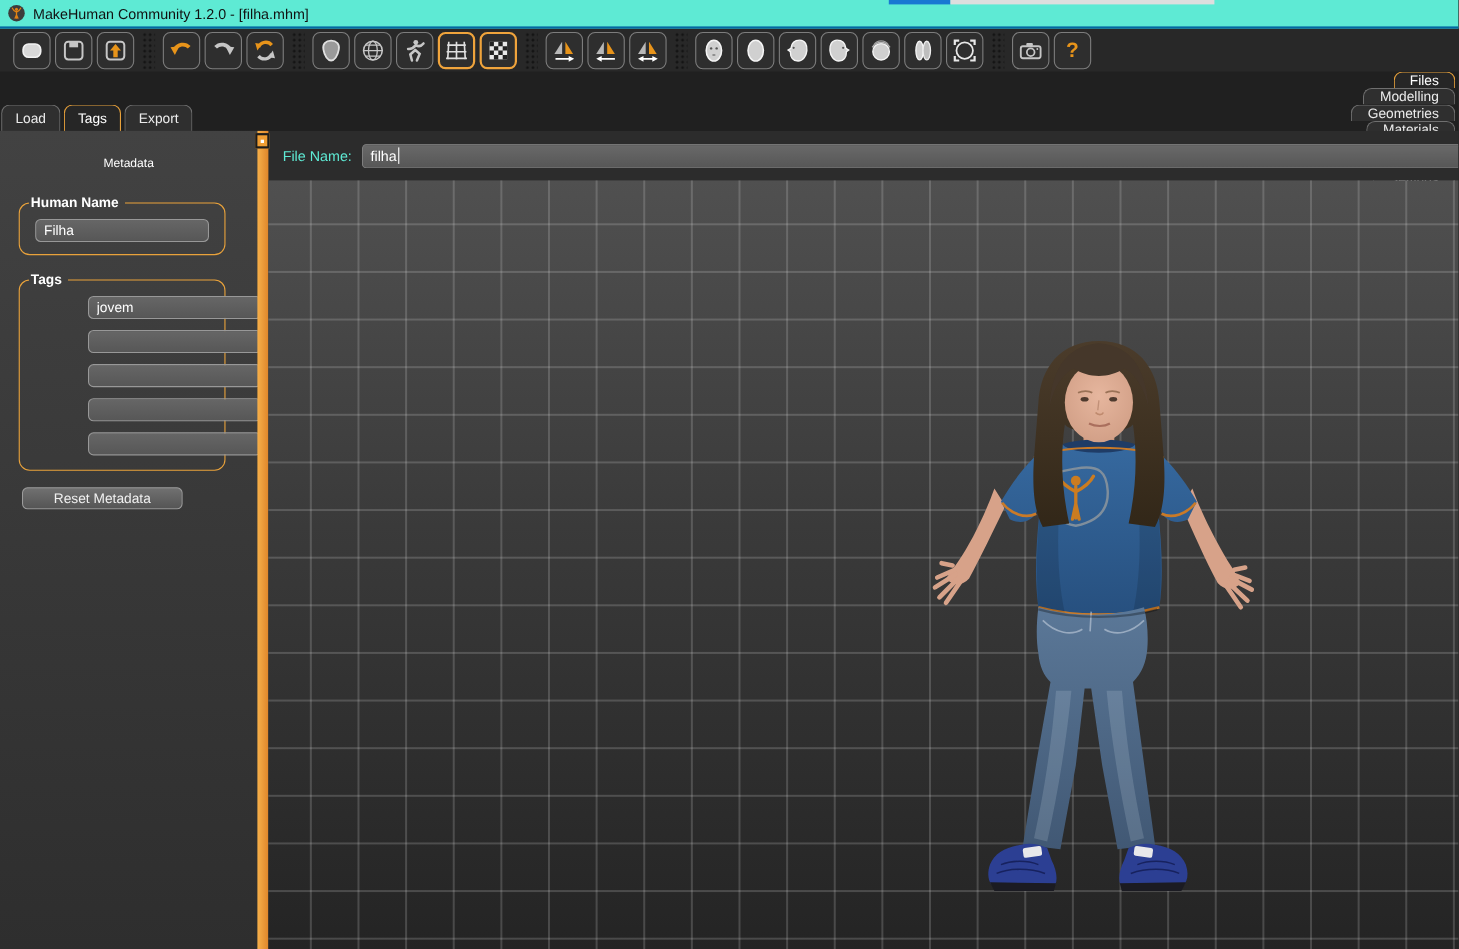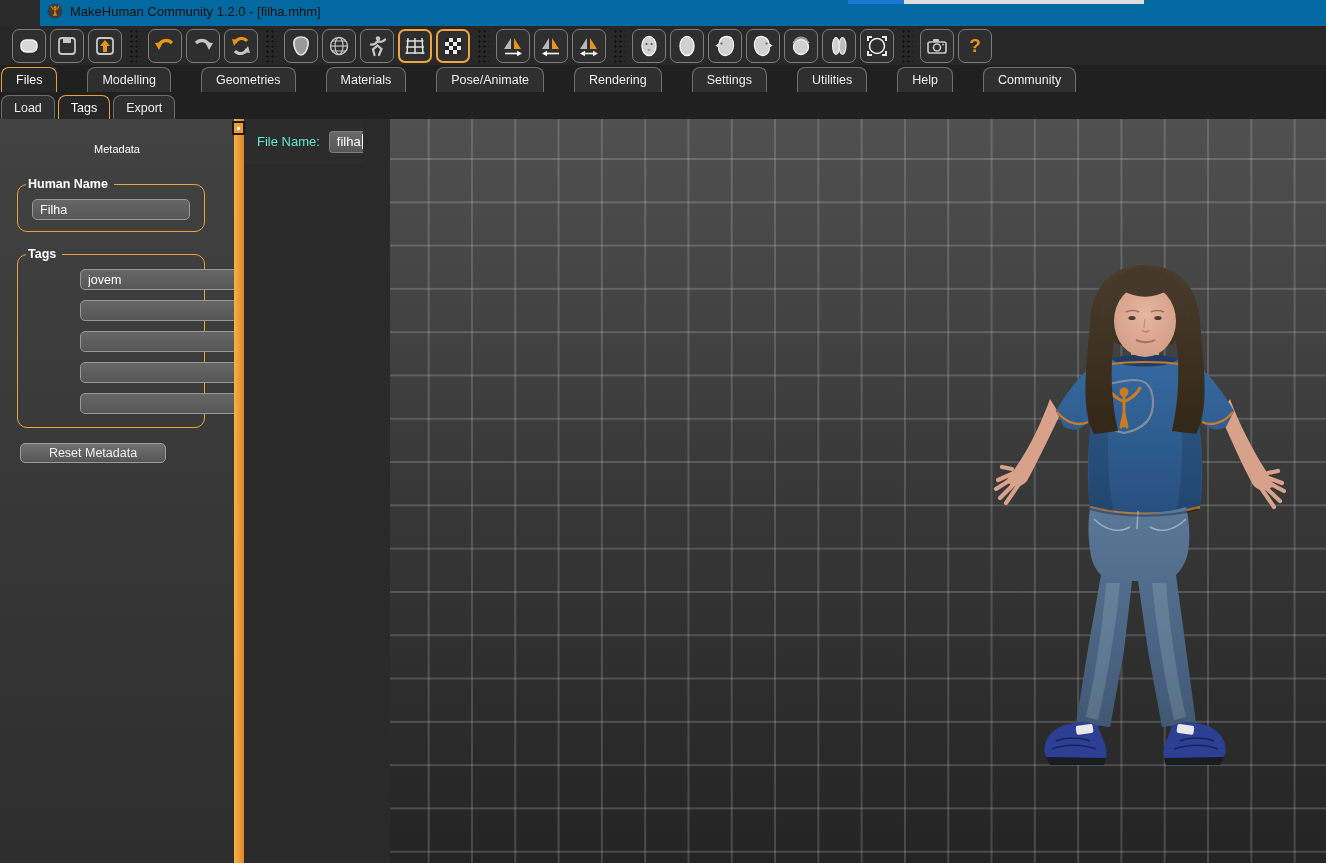--- a/index.html
+++ b/index.html
@@ -1,21 +1,21 @@
 <!DOCTYPE html>
 <html><head>
 <meta charset="utf-8">
 <style>
   * { margin:0; padding:0; box-sizing:border-box; }
   html,body { width:1326px; height:863px; overflow:hidden; background:#2a2a2a;
               font-family:"Liberation Sans", sans-serif; }
 
   
-  .titlebar { position:relative; height:26px; background:#0369a1; border-bottom:4px solid #0369a1;
-              display:flex; align-items:center; padding-left:7px;margin-left:40px; }
+  .titlebar { position:relative; height:26px; background:#5eead4; border-bottom:2px solid #0369a1;
+              display:flex; align-items:center; padding-left:7px; }
   .titlebar .apptitle { font-size:13px; color:#111; margin-left:7px; }
   .overlay-blue { position:absolute; top:0; left:808px; width:56px; height:4px; }
   .overlay-gray { position:absolute; top:0; left:864px; width:240px; height:4px; }
 
   
   .toolbar { height:39px; background:#282828; display:flex; align-items:center; padding-left:12px; }
   .tbtn { width:34px; height:34px; border:1px solid #7d7d7d; border-radius:7px; background:#2e2e2e;
           display:flex; align-items:center; justify-content:center; margin-right:4px; flex:none; cursor:pointer; }
   .tbtn.active { border:2px solid #f0a43c; }
   .tsep { width:12px; height:34px; margin:0 7px 0 3px; flex:none;
@@ -51,21 +51,21 @@
   .tags-list .txt-input:last-child { margin-bottom:2px; }
   .reset-btn { width:146px; margin:10px 0 0 20px; }
 
   
   .splitter { width:10px; flex:none; position:relative; background:linear-gradient(90deg,#f7b04a,#df862a); }
   .splitter-handle { position:absolute; top:2px; left:-2px; width:13px; height:14px; background:#ef9d33;
                      border:2px solid #1c1c1c; }
   .splitter-handle::after { content:""; position:absolute; left:3px; top:4px; width:3px; height:3px; background:#fff; }
 
   
-  .main { flex:1; display:flex; min-width:0;gap:27px; }
+  .main { flex:1; display:flex; flex-direction:column; min-width:0; }
   .filebar { height:45px; flex:none; background:#2c2c2c; display:flex; align-items:center; padding-left:13px; }
   .filebar .flabel { color:#5eead4; font-size:13px; flex:none; }
   .file-input { flex:1; height:22px; margin-left:9px; background:linear-gradient(#696969,#575757);
                 border:1px solid #7e7e7e; border-right:none; border-radius:4px 0 0 4px;
                 display:flex; align-items:center; padding-left:7px; color:#fff; font-size:13px; cursor:text; }
   .caret { width:1px; height:15px; background:#fff; margin-left:1px; }
 
   
   .viewport { flex:1; position:relative; overflow:hidden;
     background-image:

